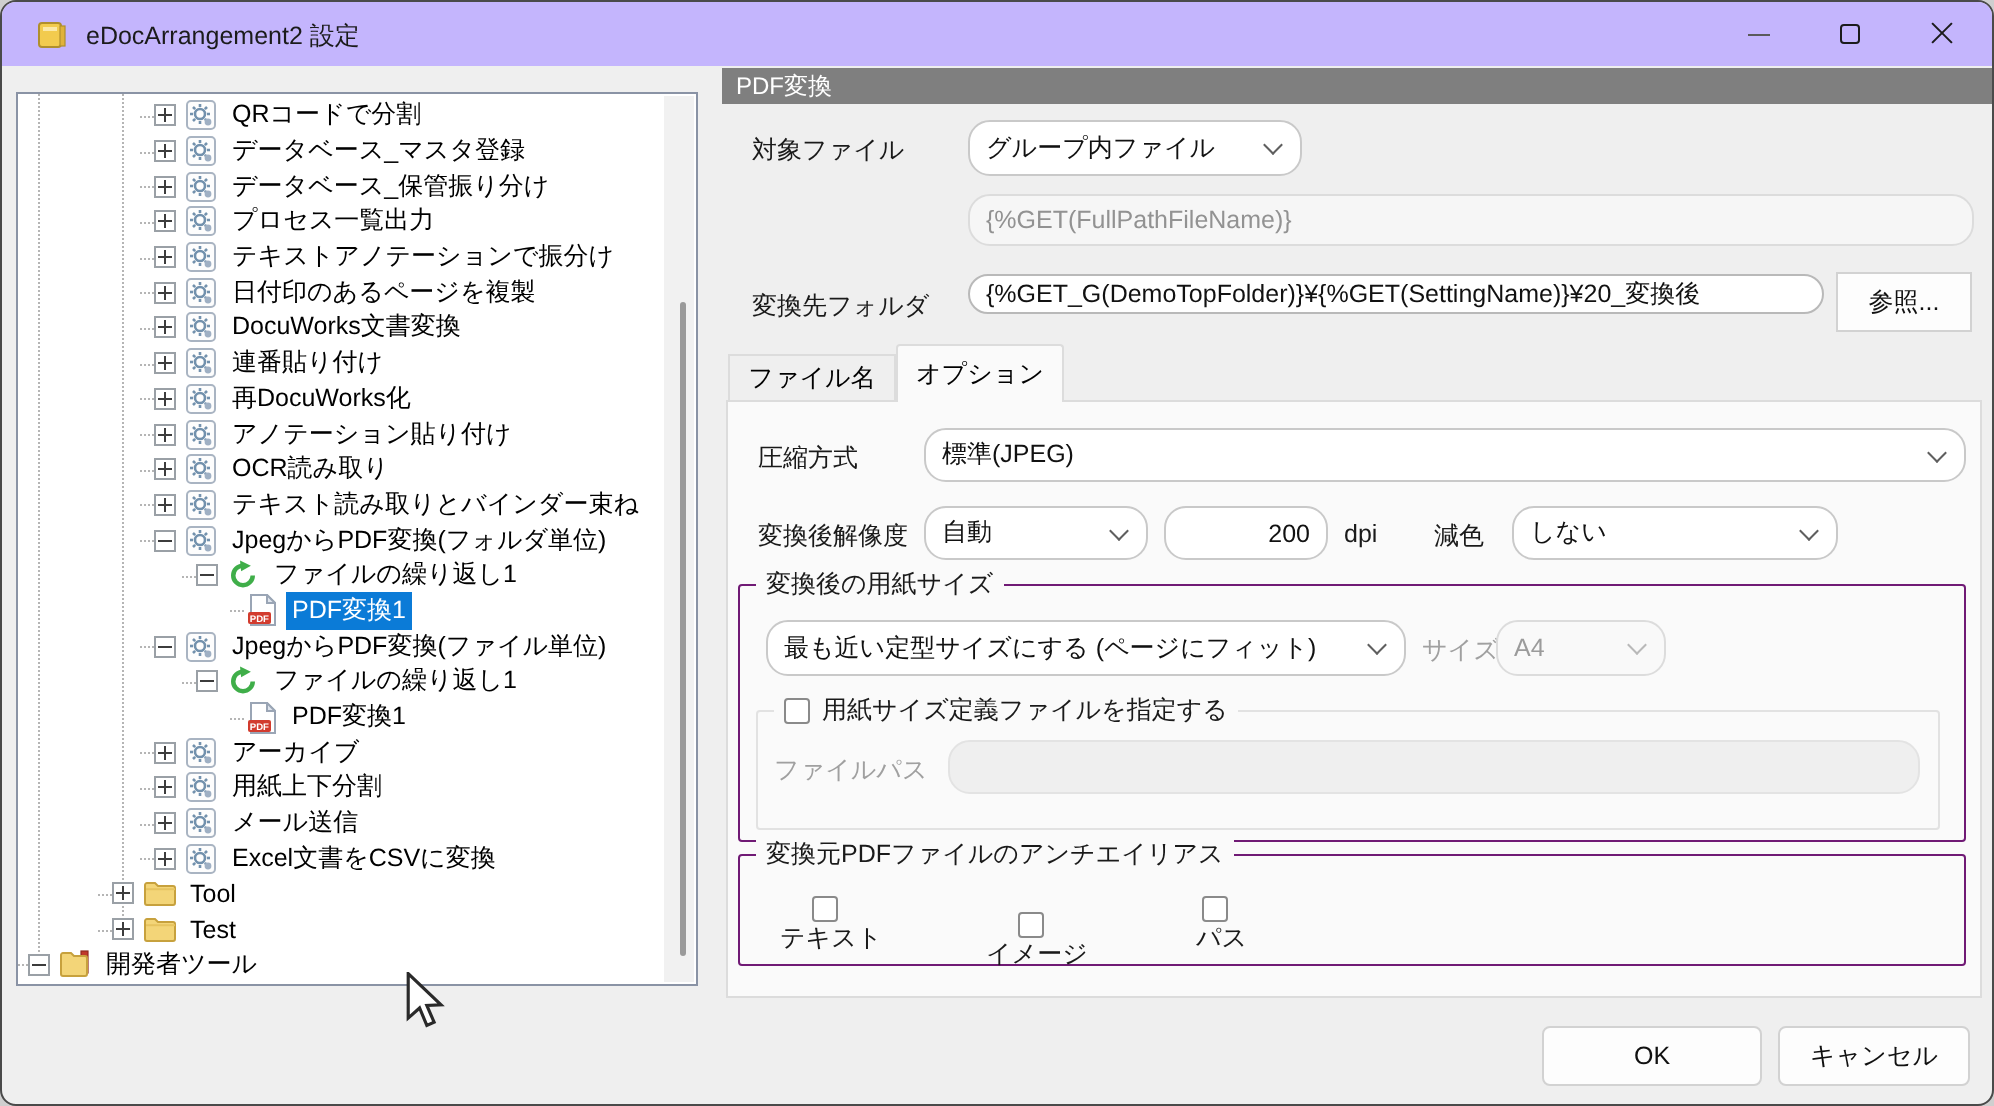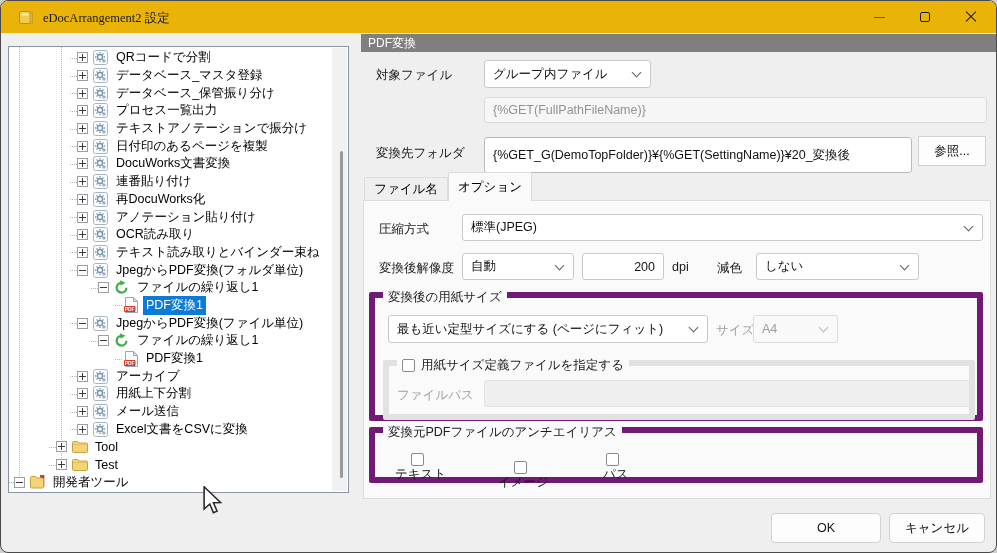--- a/index.html
+++ b/index.html
@@ -4,21 +4,21 @@
 <style>
   * { box-sizing: border-box; margin: 0; padding: 0; }
   html,body { background:#cfcfcf; }
   body { font-family: "Liberation Sans", "DejaVu Sans", sans-serif; }
   .window {
     position: relative; width: 997px; height: 553px;
     background:#efefef; border:1px solid #4a4a4a; border-radius:8px;
     overflow:hidden;
   }
   
-  .titlebar { position:absolute; left:0; top:0; right:0; height:32px; background:#eab308;font-family:Liberation Serif, serif; }
+  .titlebar { position:absolute; left:0; top:0; right:0; height:32px; background:#c4b5fd; }
   .app-icon { position:absolute; left:17px; top:8px; }
   .title-text { position:absolute; left:42px; top:9px; font-size:12.5px; color:#1b1b1b; white-space:nowrap; }
   .winbtns { position:absolute; right:2px; top:0; height:32px; display:flex; }
   .winbtn { width:46px; height:32px; display:flex; align-items:center; justify-content:center; position:relative; }
   .glyph-min { width:11px; border-top:1px solid #5a5a5a; }
   .glyph-max { width:10px; height:10px; border:1.2px solid #1b1b1b; border-radius:2px; }
   .glyph-close { width:12px; height:12px; position:relative; }
   .glyph-close::before,.glyph-close::after { content:""; position:absolute; left:-1px; top:5px; width:14px; border-top:1.3px solid #1b1b1b; }
   .glyph-close::before { transform:rotate(45deg); } .glyph-close::after { transform:rotate(-45deg); }
 
@@ -41,39 +41,39 @@
   .vline.l2 { left:52px; height:419px; }
   .sb-track { position:absolute; right:1px; top:1px; width:15px; bottom:1px; background:#f1f1f1; }
   .sb-thumb { position:absolute; left:8px; top:103px; width:3px; height:327px; background:#9a9a9a; border-radius:2px; }
 
   
   .panel-header { position:absolute; left:360px; top:33px; width:637px; height:18px;
     background:#7f7f7f; color:#fff; font-size:12px; line-height:18px; padding-left:7px; }
   .lbl { position:absolute; font-size:12.5px; color:#1a1a1a; white-space:nowrap; }
   .lbl.dis { color:#a0a0a0; }
   .field, .select, .btn {
-    position:absolute; background:#fff; border:1px solid #c9c9c9; border-radius:3px;
+    position:absolute; background:#fff; border:1px solid #c9c9c9; border-radius:11px;
     font-size:12.5px; color:#111; display:flex; align-items:center; padding:0 8px; white-space:nowrap; overflow:hidden;
   }
   .select { padding-right:24px; }
   .chev { position:absolute; right:10px; top:calc(50% - 5px); width:7px; height:7px;
     border-right:1.4px solid #5f5f5f; border-bottom:1.4px solid #5f5f5f; transform:rotate(45deg); }
   .chev.dis { border-color:#b9b9b9; }
   .field.disabled { background:#f6f6f6; border-color:#dcdcdc; color:#929292; }
   .btn { background:#fdfdfd; border-color:#d2d2d2; border-radius:0; justify-content:center; cursor:default; }
   .num { justify-content:flex-end; }
 
   .tab { position:absolute; font-size:12.5px; display:flex; align-items:center; justify-content:center;
     border:1px solid #dcdcdc; border-bottom:none; }
   .tab.inactive { left:363px; top:176px; width:84px; height:23px; background:#efefef; }
   .tab.active { left:447px; top:171px; width:84px; height:29px; background:#fafafa; z-index:3; border-radius:2px 2px 0 0; }
   .tabpage { position:absolute; left:362px; top:199px; width:628px; height:299px;
     background:#fafafa; border:1px solid #dcdcdc; z-index:2; }
 
-  .group { position:absolute; border:6px solid #701a75; border-radius:2px; }
+  .group { position:absolute; border:1px solid #701a75; border-radius:2px; }
   .group > .legend { position:absolute; top:-9px; left:8px; background:#fafafa; padding:0 5px; font-size:12.5px; color:#1a1a1a; white-space:nowrap; }
   .cbx { flex:none; width:13px; height:13px; border:1px solid #8a8a8a; border-radius:2px; background:#fff; margin-right:6px; }
   .cb-item { position:absolute; display:flex; align-items:center; font-size:12.5px; color:#1a1a1a; white-space:nowrap; }
 
   .footer-btn { position:absolute; height:30px; background:#fdfdfd; border:1px solid #d2d2d2; border-radius:4px;
     font-size:12.5px; color:#111; display:flex; align-items:center; justify-content:center; }
 
   .cursor { position:absolute; left:199px; top:485px; z-index:50; }
 </style>
 </head>
@@ -569,21 +569,21 @@
   <div class="select" style="left:483px; top:59px; width:167px; height:28px;">
     <span>グループ内ファイル</span>
     <span class="chev"></span>
   </div>
 
   <div class="field disabled" style="left:483px; top:96px; width:503px; height:26px;">
     <span>{%GET(FullPathFileName)}</span>
   </div>
 
   <span class="lbl" style="left:375px; top:144px;">変換先フォルダ</span>
-  <div class="field" style="left:483px; top:136px; width:428px; height:36px; border-color:#b9b9b9;">
+  <div class="field" style="left:483px; top:136px; width:428px; height:20px; border-color:#b9b9b9;">
     <span>{%GET_G(DemoTopFolder)}¥{%GET(SettingName)}¥20_変換後</span>
   </div>
   <div class="btn" style="left:917px; top:135px; width:68px; height:30px;">参照...</div>
 
   <div class="tab inactive">ファイル名</div>
   <div class="tab active">オプション</div>
 
   <div class="tabpage">
 
     <span class="lbl" style="left:15px; top:20px;">圧縮方式</span>

